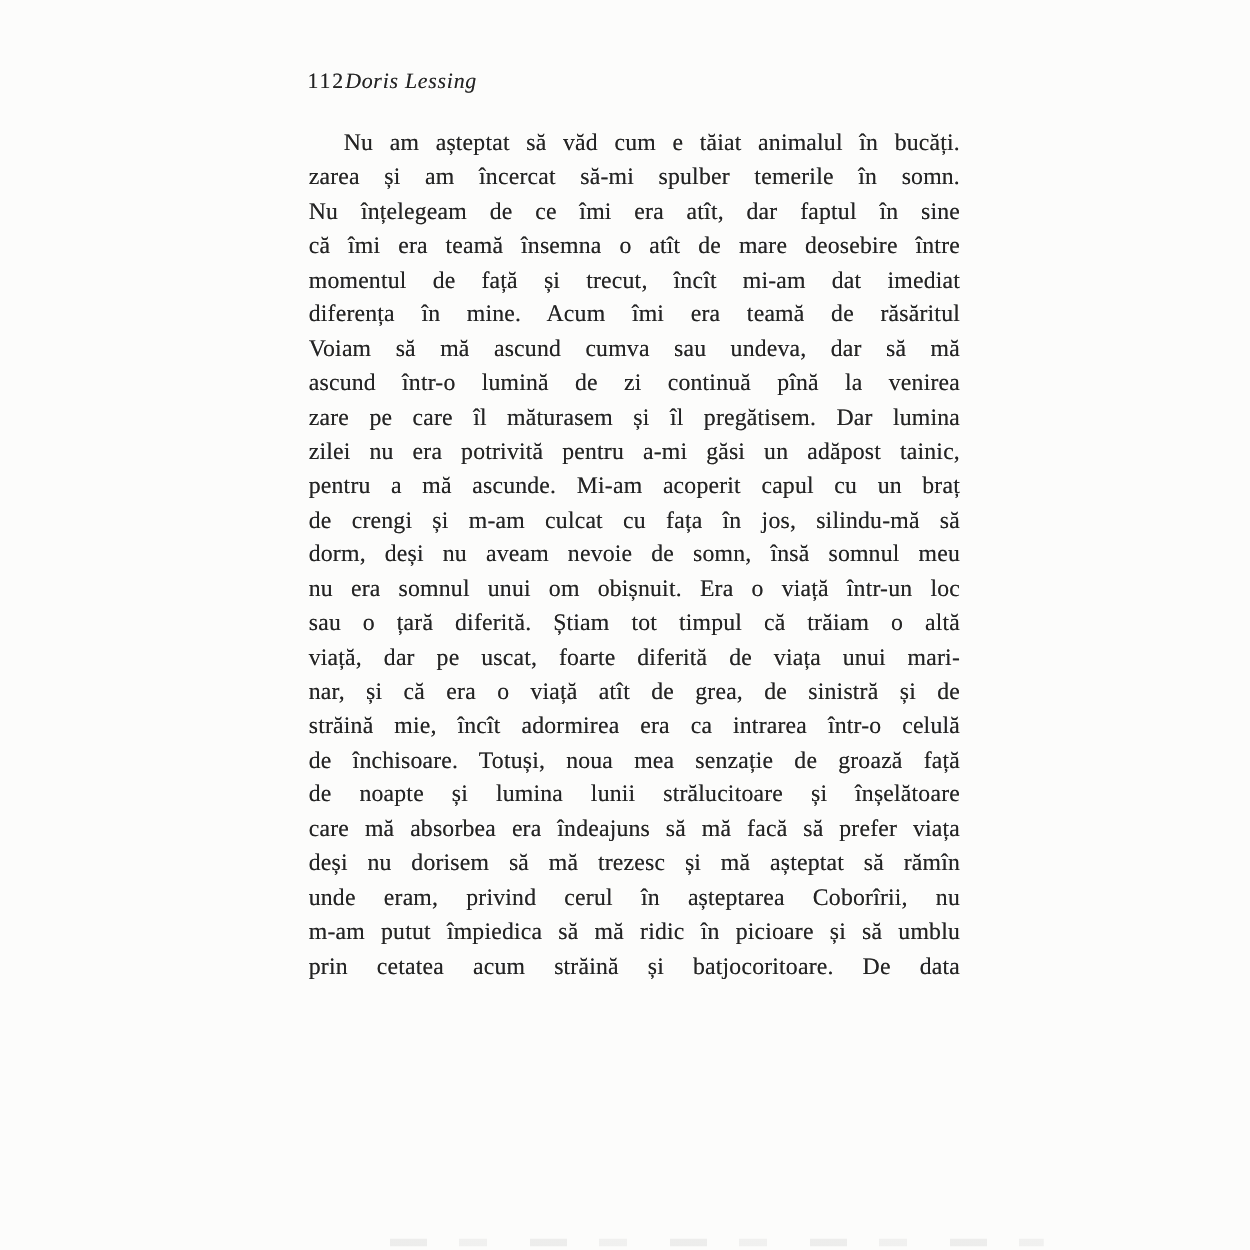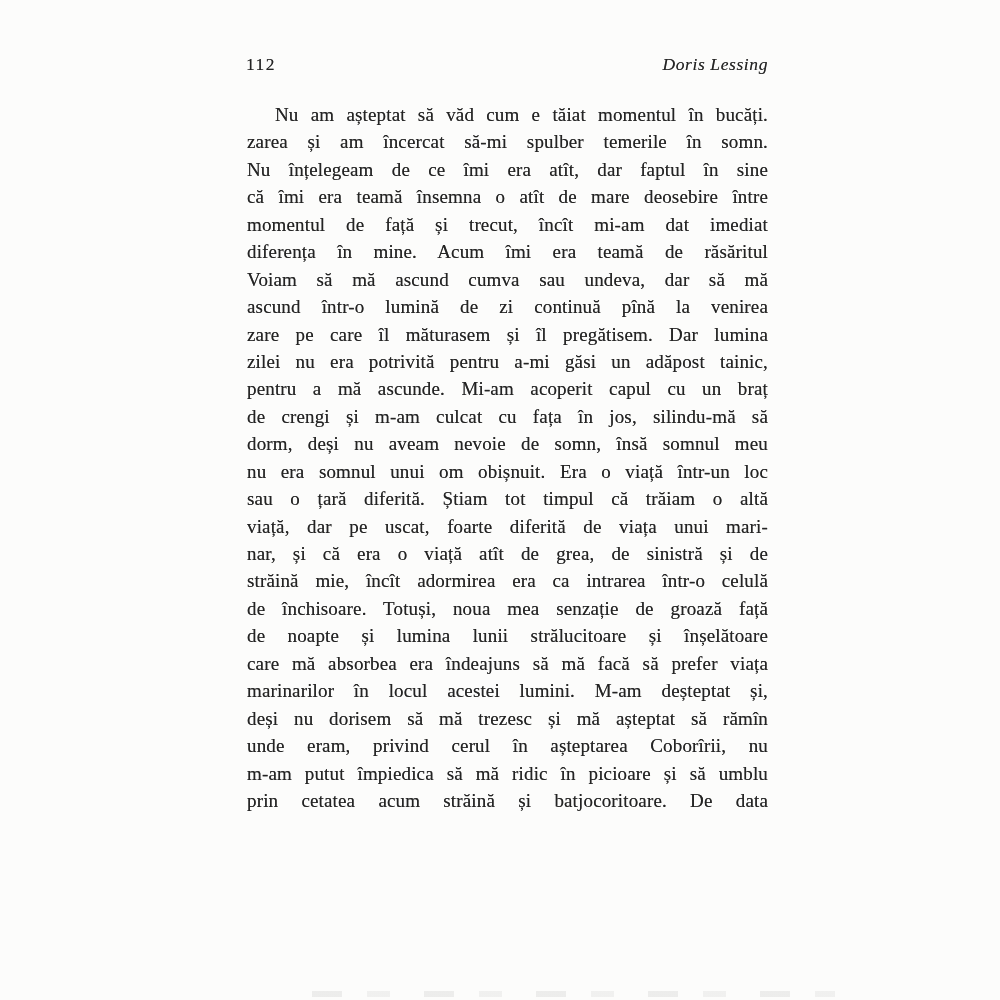--- a/index.html
+++ b/index.html
@@ -13,21 +13,20 @@
     width: 1000px; height: 1000px;
     background: #fcfcfb;
     overflow: hidden;
     color: #242424;
   }
   .running-head {
     position: absolute;
     left: 246px; top: 53px;
     width: 522px;
     display: flex;
-    justify-content: space-between;
     align-items: baseline;
     font-size: 17.5px;
     line-height: 22px;
   }
   .page-number {
     font-style: normal;
     letter-spacing: 1.5px;
     text-shadow: 0 0 0.4px rgba(30,30,30,0.55);
   }
   .author {
@@ -68,42 +67,41 @@
 <body>
 
 <div class="page">
 
   <div class="running-head">
     <span class="page-number">112</span>
     <span class="author">Doris Lessing</span>
   </div>
 
   <div class="body-text">
-    <div class="line indent">Nu am așteptat să văd cum e tăiat momentul în bucăți.</div>
+    <div class="line indent">Nu am așteptat să văd cum e tăiat animalul în bucăți.</div>
     <div class="line">zarea și am încercat să-mi spulber temerile în somn.</div>
     <div class="line">Nu înțelegeam de ce îmi era atît, dar faptul în sine</div>
     <div class="line">că îmi era teamă însemna o atît de mare deosebire între</div>
     <div class="line">momentul de față și trecut, încît mi-am dat imediat</div>
     <div class="line">diferența în mine. Acum îmi era teamă de răsăritul</div>
     <div class="line">Voiam să mă ascund cumva sau undeva, dar să mă</div>
     <div class="line">ascund într-o lumină de zi continuă pînă la venirea</div>
     <div class="line">zare pe care îl măturasem și îl pregătisem. Dar lumina</div>
     <div class="line">zilei nu era potrivită pentru a-mi găsi un adăpost tainic,</div>
     <div class="line">pentru a mă ascunde. Mi-am acoperit capul cu un braț</div>
     <div class="line">de crengi și m-am culcat cu fața în jos, silindu-mă să</div>
     <div class="line">dorm, deși nu aveam nevoie de somn, însă somnul meu</div>
     <div class="line">nu era somnul unui om obișnuit. Era o viață într-un loc</div>
     <div class="line">sau o țară diferită. Știam tot timpul că trăiam o altă</div>
     <div class="line">viață, dar pe uscat, foarte diferită de viața unui mari-</div>
     <div class="line">nar, și că era o viață atît de grea, de sinistră și de</div>
     <div class="line">străină mie, încît adormirea era ca intrarea într-o celulă</div>
     <div class="line">de închisoare. Totuși, noua mea senzație de groază față</div>
     <div class="line">de noapte și lumina lunii strălucitoare și înșelătoare</div>
     <div class="line">care mă absorbea era îndeajuns să mă facă să prefer viața</div>
-    <div class="line">marinarilor în locul acestei lumini. M-am deșteptat și,</div>
     <div class="line">deși nu dorisem să mă trezesc și mă așteptat să rămîn</div>
     <div class="line">unde eram, privind cerul în așteptarea Coborîrii, nu</div>
     <div class="line">m-am putut împiedica să mă ridic în picioare și să umblu</div>
     <div class="line">prin cetatea acum străină și batjocoritoare. De data</div>
   </div>
 
   <div class="bottom-scan-artifact"></div>
 
 </div>
 

